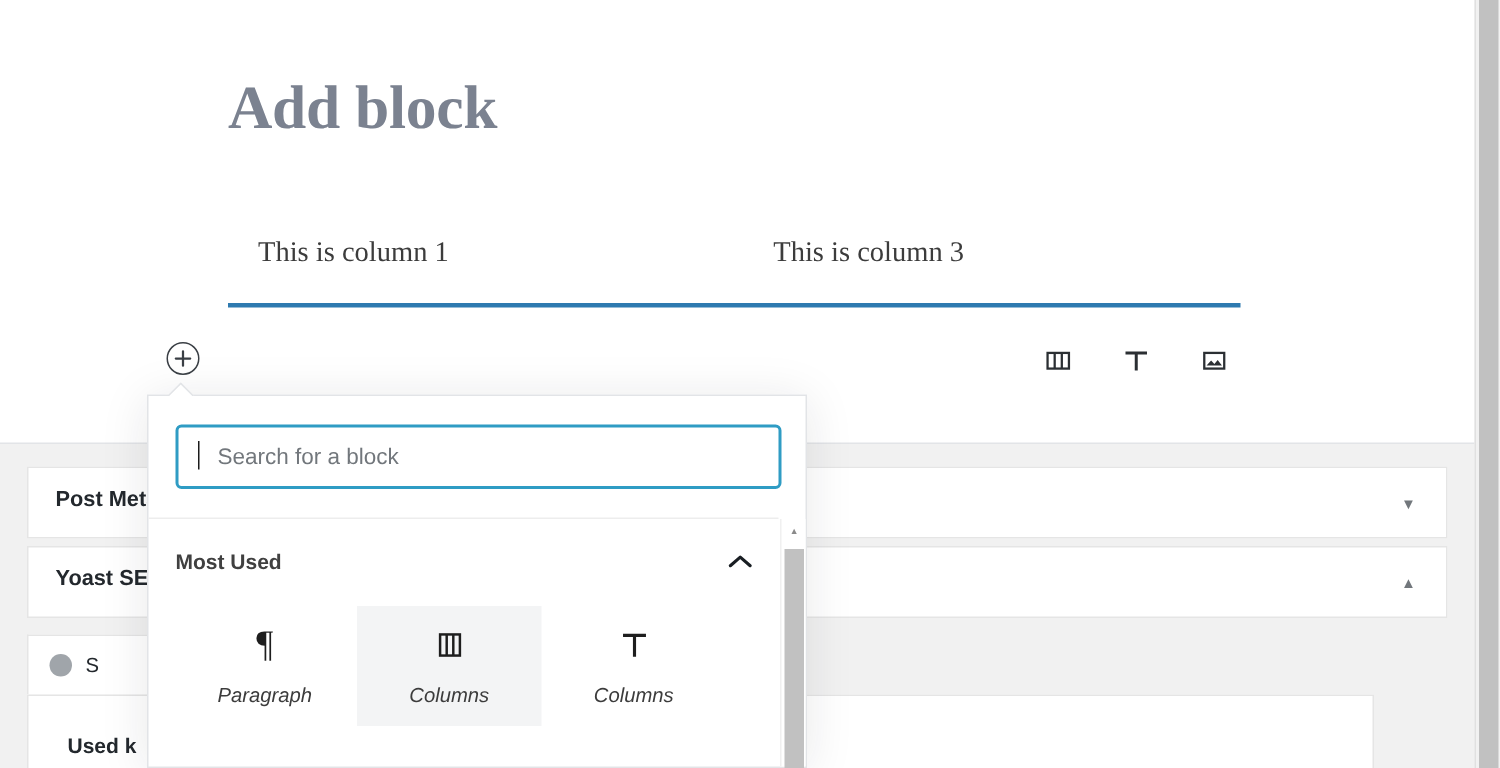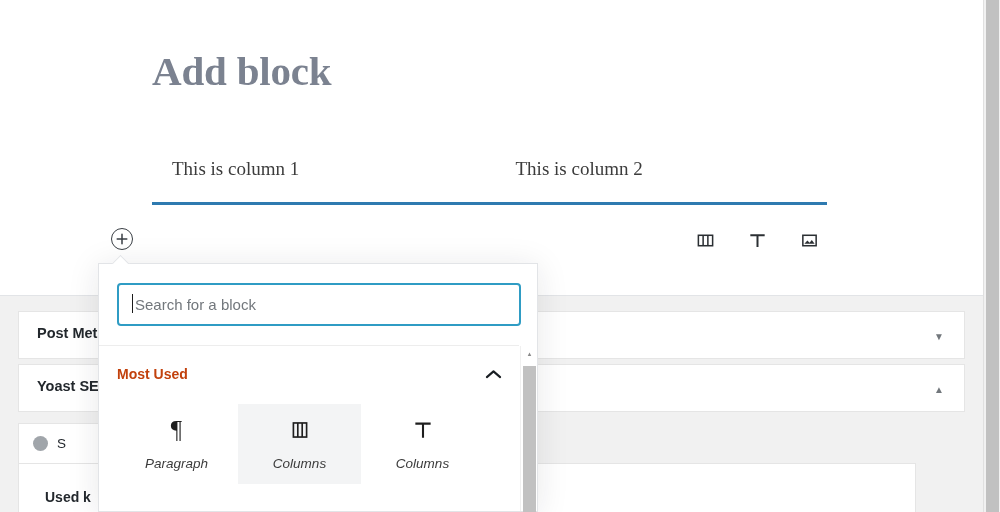--- a/index.html
+++ b/index.html
@@ -217,21 +217,21 @@
 
   #inserter-search {
     position: absolute;
     left: 18px;
     top: 19px;
     width: 404px;
     height: 43px;
     border: 2px solid #2f9cc4;
     border-radius: 4px;
     background: #ffffff;
-    padding: 0 16px;
+    padding: 0 26px;
     font-family: "Liberation Sans", sans-serif;
     font-size: 15px;
     color: #32373c;
     outline: none;
   }
   #inserter-search::placeholder { color: #72777c; opacity: 1; }
   #search-caret {
     position: absolute;
     left: 132px;
     top: 294px;
@@ -256,21 +256,21 @@
     width: 385px;
     height: 28px;
     display: flex;
     align-items: center;
     justify-content: space-between;
     cursor: pointer;
   }
   #panel-most-used-label {
     font-size: 14px;
     font-weight: bold;
-    color: #c2410c;
+    color: #404040;
   }
   #panel-most-used-chevron {
     color: #191e23;
     display: flex;
     align-items: center;
   }
 
   #block-grid {
     position: absolute;
     left: 16px;
@@ -361,21 +361,21 @@
 <body>
 
 <div id="screen">
 
   <div id="editor-canvas">
 
     <div id="post-title">Add block</div>
 
     <div id="columns-block">
       <div class="col col-1">This is column 1</div>
-      <div class="col col-2">This is column 2</div>
+      <div class="col col-2">This is column 3</div>
     </div>
     <div id="columns-underline"></div>
 
     <div id="inserter-button">
       <svg width="12" height="12" viewBox="0 0 12 12" aria-hidden="true">
         <path d="M6 1.2v9.6M1.2 6h9.6" stroke="#3a3f45" stroke-width="1.5" stroke-linecap="round"></path>
       </svg>
     </div>
 
     <div id="block-toolbar">

